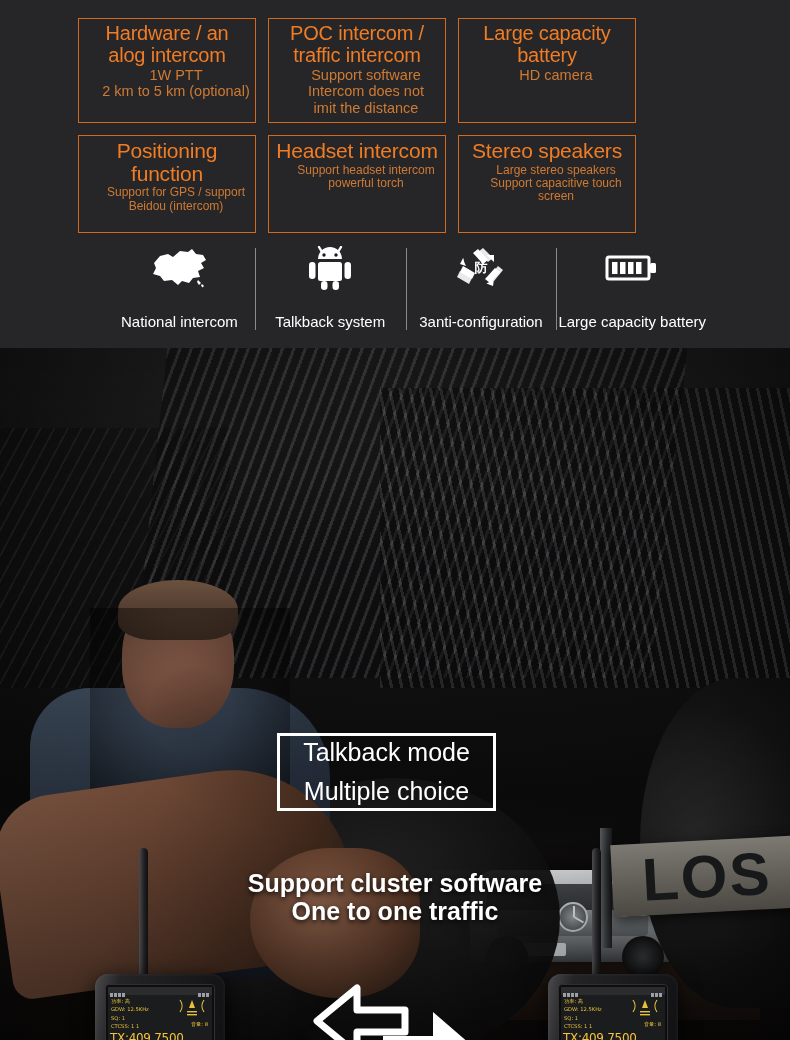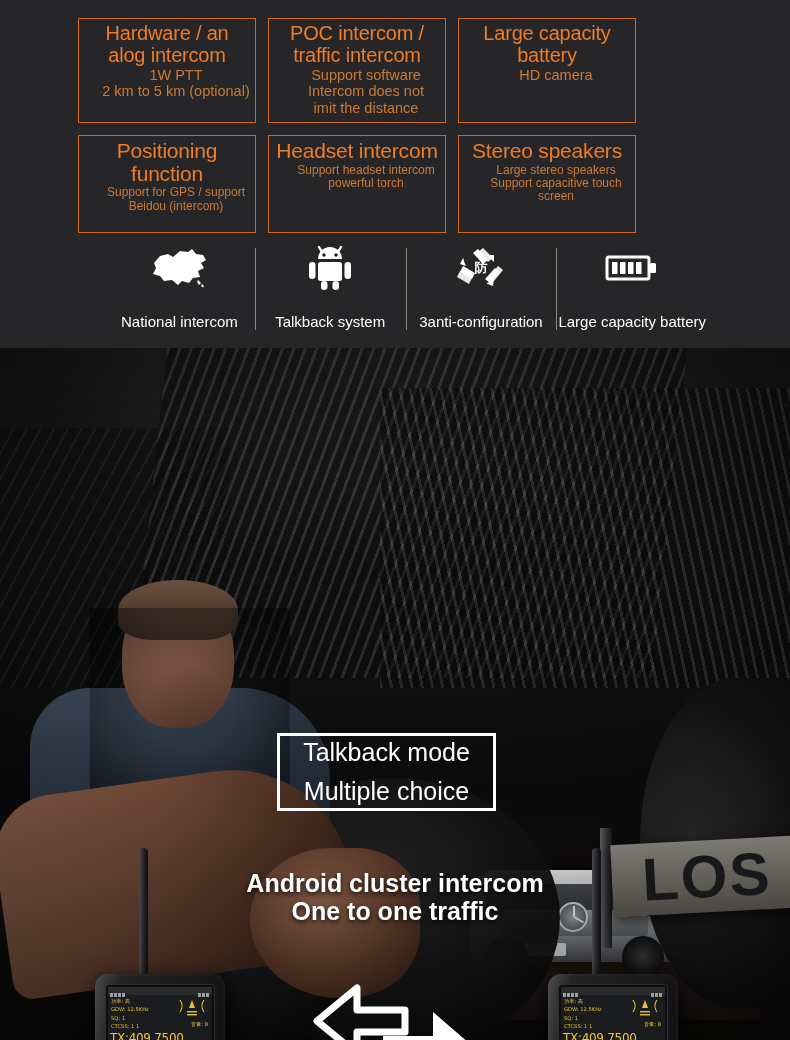--- a/index.html
+++ b/index.html
@@ -485,21 +485,21 @@
     <div class="los-sign">
       <div class="los-text">LOS</div>
     </div>
 
     <div class="talk-box">
       <div class="talk-line">Talkback mode</div>
       <div class="talk-line">Multiple choice</div>
     </div>
 
     <div class="cluster-text">
-      <div class="l1">Android cluster intercom</div>
+      <div class="l1">Support cluster software</div>
       <div class="l2">One to one traffic</div>
     </div>
 
     <div class="arrows">
       <svg width="180" height="110" viewBox="0 0 180 110">
         <path d="M52 8 L52 30 L100 30 L100 52 L52 52 L52 74 L12 41 Z" fill="none" stroke="#ffffff" stroke-width="7" stroke-linejoin="round"></path>
         <path d="M78 56 L128 56 L128 32 L172 70 L128 104 L128 82 L78 82 Z" fill="#ffffff"></path>
       </svg>
     </div>
 

